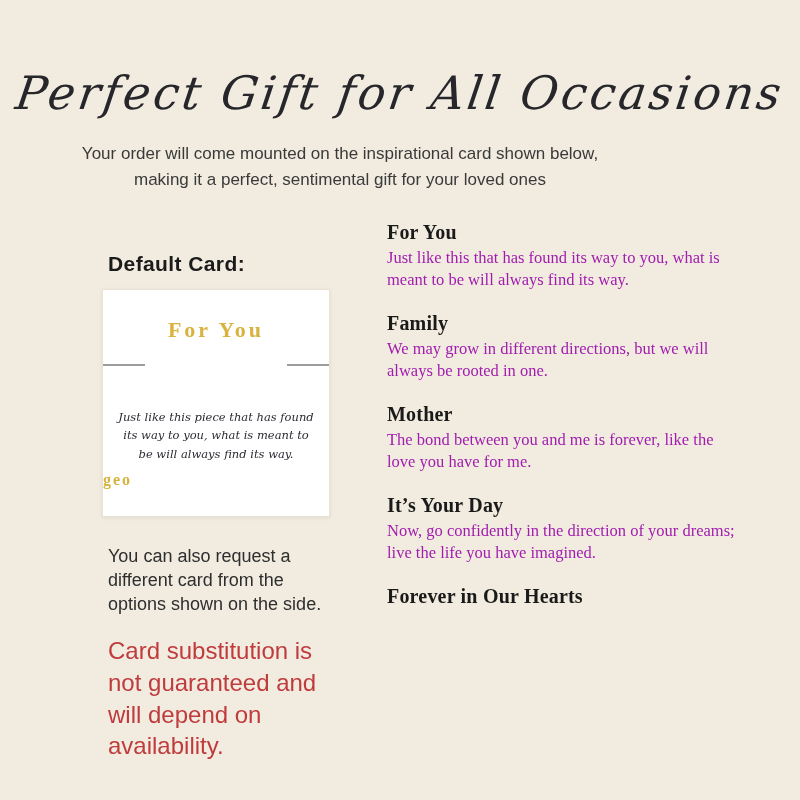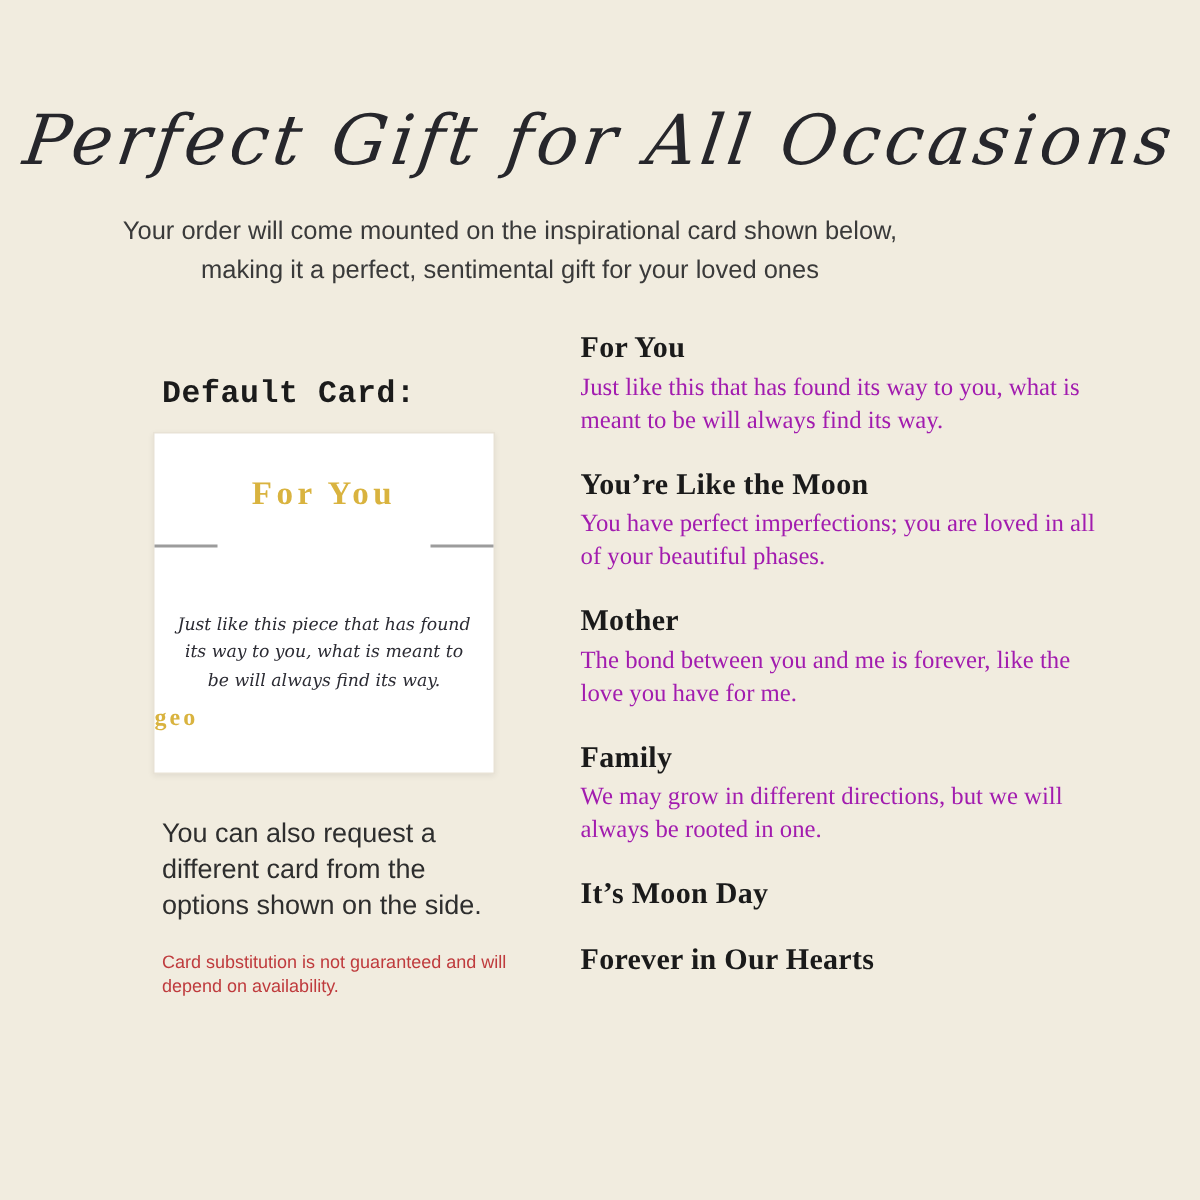--- a/index.html
+++ b/index.html
@@ -35,21 +35,21 @@
     color: #3a3a3a;
   }
 
   
   .left-col {
     position: absolute;
     left: 108px; top: 252px; width: 250px;
   }
   .default-label {
     margin: 0 0 13px 0;
-    font-family: Liberation Mono, monospace;
+    font-family: Liberation Sans, sans-serif;
     font-weight: 700;
     font-size: 21px;
     letter-spacing: 0.4px;
     color: #1b1b1b;
   }
   .card {
     position: relative;
     margin-left: -6px;
     width: 228px; height: 228px;
     background: #ffffff;
@@ -97,21 +97,21 @@
   .note {
     margin: 28px 0 0 0;
     width: 226px;
     font-size: 18px;
     line-height: 1.32;
     color: #2e2e2e;
   }
   .warning {
     margin: 19px 0 0 0;
     width: 240px;
-    font-size: 12px;
+    font-size: 24px;
     line-height: 1.32;
     color: #bf3b3d;
   }
 
   
   .right-col {
     position: absolute;
     left: 387px; top: 221px; width: 348px;
   }
   .option { margin: 0 0 21px 0; }
@@ -152,30 +152,27 @@
   <p class="note">You can also request a different card from the options shown on the side.</p>
   <p class="warning">Card substitution is not guaranteed and will depend on availability.</p>
 </div>
 
 <div class="right-col">
   <section class="option">
     <h3>For You</h3>
     <p>Just like this that has found its way to you, what is meant to be will always find its way.</p>
   </section>
   <section class="option">
-    <h3>You’re Like the Moon</h3>
-    <p>You have perfect imperfections; you are loved in all of your beautiful phases.</p>
+    <h3>Family</h3>
+    <p>We may grow in different directions, but we will always be rooted in one.</p>
   </section>
   <section class="option">
     <h3>Mother</h3>
     <p>The bond between you and me is forever, like the love you have for me.</p>
   </section>
   <section class="option">
-    <h3>Family</h3>
-    <p>We may grow in different directions, but we will always be rooted in one.</p>
-  </section>
-  <section class="option">
-    <h3>It’s Moon Day</h3>
+    <h3>It’s Your Day</h3>
+    <p>Now, go confidently in the direction of your dreams; live the life you have imagined.</p>
   </section>
   <section class="option">
     <h3>Forever in Our Hearts</h3>
   </section>
 </div>
 
 </body></html>

